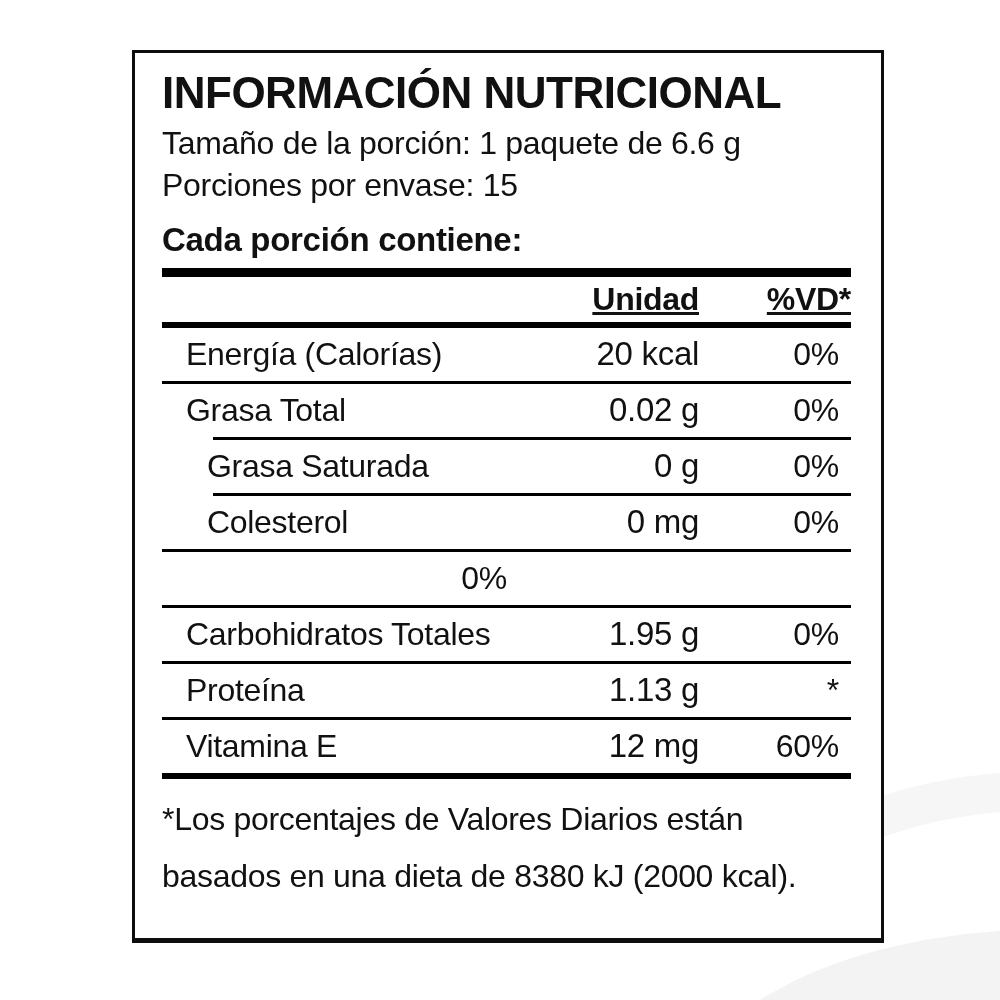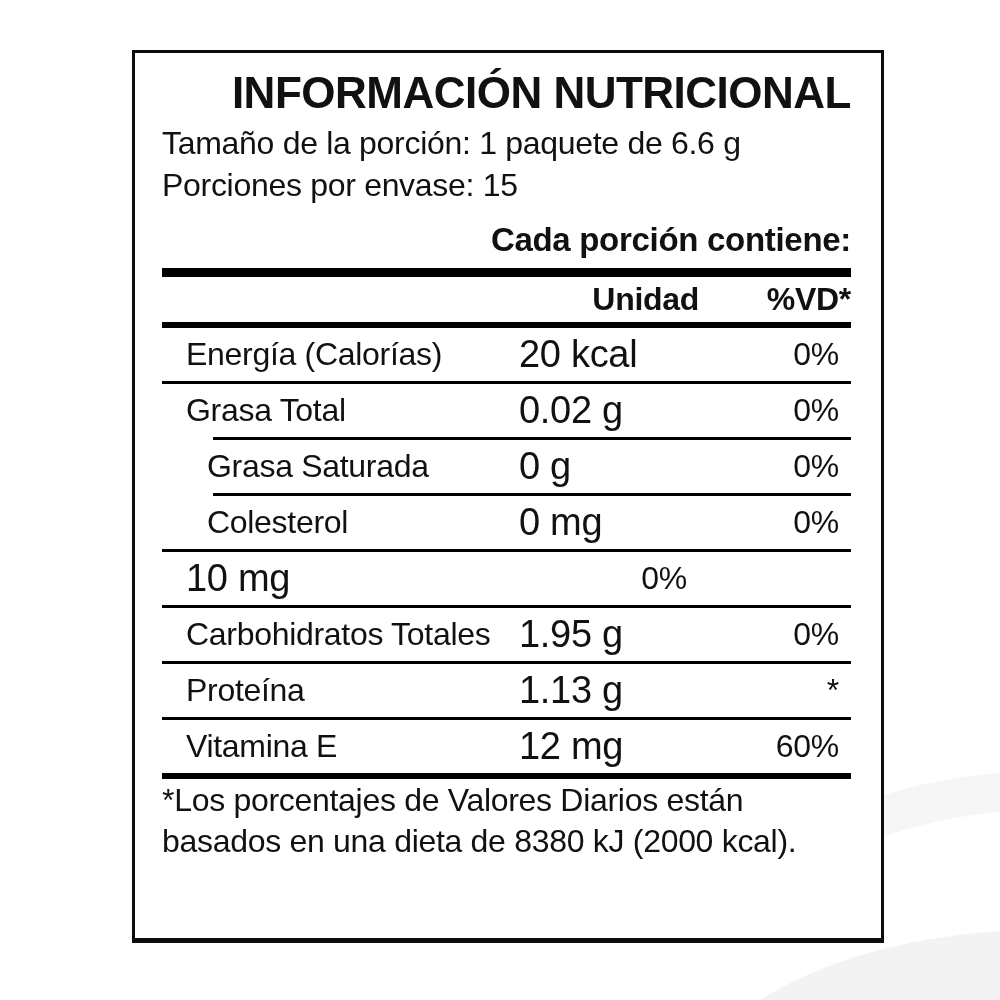--- a/index.html
+++ b/index.html
@@ -34,51 +34,50 @@
     padding: 14px 30px 0 27px;
     z-index: 1;
   }
   .label-title {
     font-size: 44px;
     font-weight: bold;
     letter-spacing: -0.5px;
     line-height: 1.08;
     margin: 2px 0 0 0;
     white-space: nowrap;
-    text-align: right;
   }
   .serving-line {
     font-size: 32px;
     letter-spacing: -0.3px;
     line-height: 42px;
     white-space: nowrap;
   }
   .serving-block { margin-top: 5px; }
   .per-serving-heading {
     font-size: 33px;
     font-weight: bold;
     letter-spacing: -0.3px;
     line-height: 38px;
     margin-top: 15px;
-    text-align: right;
   }
   .bar-thick {
     height: 9px;
     background: #000000;
     margin-top: 9px;
   }
   .bar-medium {
     height: 6px;
     background: #000000;
   }
   .thead {
     display: grid;
     grid-template-columns: 1fr 180px 152px;
     align-items: center;
     height: 45px;
+    text-decoration: underline;
   }
   .thead .col-unit, .thead .col-dv {
     font-size: 32px;
     font-weight: bold;
     letter-spacing: -0.3px;
     text-align: right;
   }
   .nrow {
     display: grid;
     grid-template-columns: 1fr 180px 152px;
@@ -86,41 +85,42 @@
     height: 53px;
     margin-left: 24px;
   }
   .nrow .nutrient-name {
     font-size: 32px;
     letter-spacing: -0.3px;
     white-space: nowrap;
   }
   .nrow.indent .nutrient-name { padding-left: 21px; }
   .nrow .nutrient-amount {
-    font-size: 38px;
-    letter-spacing: -0.3px;
+    font-size: 33px;
+    letter-spacing: -0.3px;
+    text-align: right;
     white-space: nowrap;
   }
   .nrow .nutrient-dv {
     font-size: 32px;
     letter-spacing: -0.3px;
     text-align: right;
     padding-right: 12px;
     white-space: nowrap;
   }
   .divider {
     height: 3px;
     background: #000000;
   }
   .divider.indented { margin-left: 51px; }
   .footnote {
     font-size: 32px;
     letter-spacing: -0.3px;
-    line-height: 41px;
-    margin-top: 1px;
+    line-height: 57px;
+    margin-top: 12px;
     max-width: 695px;
   }
 </style>
 </head>
 <body>
 
 <div class="page">
 
   <svg class="bg-swoosh" width="1000" height="1000" viewBox="0 0 1000 1000" aria-hidden="true">
     <path d="M870 800 C 915 784, 958 776, 1000 773 L 1000 812 C 958 816, 915 824, 870 842 Z" fill="#f4f4f4" opacity="0.8"></path>
@@ -167,21 +167,20 @@
           <span class="nutrient-dv">0%</span>
         </div>
         <div class="divider indented"></div>
         <div class="nrow indent">
           <span class="nutrient-name">Colesterol</span>
           <span class="nutrient-amount">0 mg</span>
           <span class="nutrient-dv">0%</span>
         </div>
         <div class="divider"></div>
         <div class="nrow">
-          <span class="nutrient-amount">10 mg</span>
           <span class="nutrient-dv">0%</span>
         </div>
         <div class="divider"></div>
         <div class="nrow">
           <span class="nutrient-name">Carbohidratos Totales</span>
           <span class="nutrient-amount">1.95 g</span>
           <span class="nutrient-dv">0%</span>
         </div>
         <div class="divider"></div>
         <div class="nrow">

